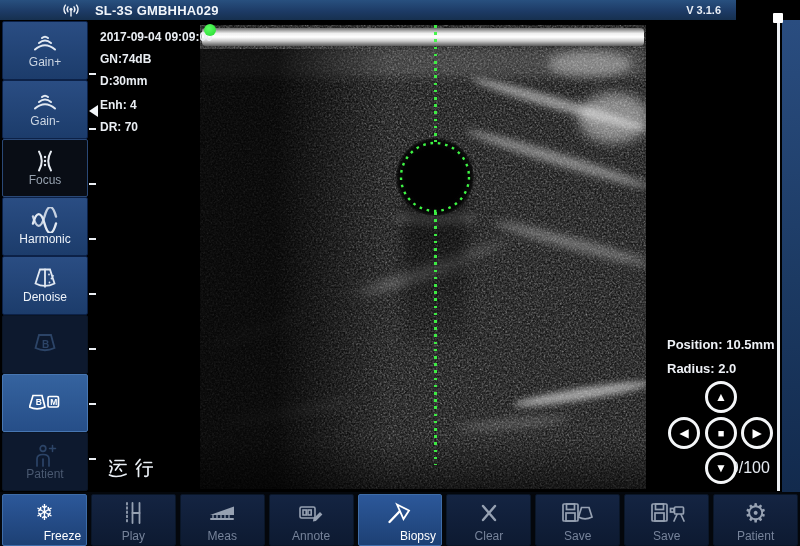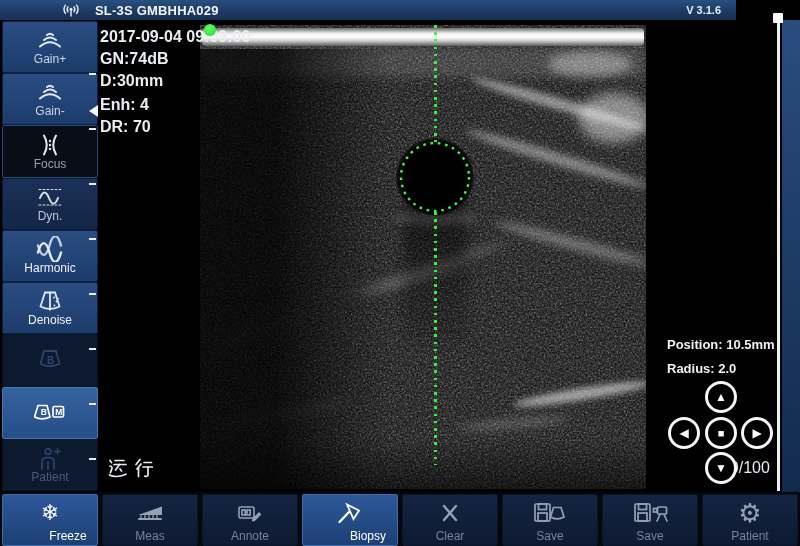--- a/index.html
+++ b/index.html
@@ -8,21 +8,21 @@
   .abs{position:absolute;}
 
   
   .topbar{left:0;top:0;width:736px;height:20px;
     background:linear-gradient(180deg,#28507f 0%,#1d3b66 55%,#16304f 100%);}
   .sig-icon{left:62px;top:3px;}
   .tb-title{left:95px;top:3px;font-size:13px;font-weight:bold;color:#f1f5fa;letter-spacing:.2px;}
   .tb-version{right:15px;top:4px;font-size:11px;font-weight:bold;color:#e8eef6;}
 
   
-  .sidebar{left:2px;top:21px;width:96px;height:470px;display:flex;flex-direction:column;}
+  .sidebar{left:2px;top:21px;width:86px;height:470px;display:flex;flex-direction:column;}
   .sbtn{flex:1;border-radius:2px;display:flex;flex-direction:column;align-items:center;
         justify-content:center;gap:0;box-sizing:border-box;}
   .sbtn .slbl{font-size:12px;line-height:13px;}
   .st-normal{background:linear-gradient(180deg,#2a4d83 0%,#1c3c6b 100%);border:1px solid #0c2147;color:#e2e9f2;}
   .st-normal .slbl{color:#ccd6e3;}
   .st-bright .slbl{color:#eef3f9;}
   .st-pressed{background:#090d15;border:1px solid #2a4876;color:#e6ebf2;}
   .st-pressed .slbl{color:#96a1ae;}
   .st-dark{background:linear-gradient(180deg,#1a3158 0%,#132646 100%);border:1px solid #0a1c3a;color:#dbe3ee;}
   .st-dark .slbl{color:#bcc7d5;}
@@ -75,21 +75,21 @@
     background:radial-gradient(circle,#010101 0 52%,rgba(1,1,1,.85) 66%,rgba(0,0,0,0) 75%);}
   .lesion-shadow{left:203px;top:176px;width:64px;height:140px;filter:blur(7px);
     background:linear-gradient(180deg,rgba(0,0,0,.55),rgba(0,0,0,.12));}
   .g-top{left:234px;top:0;width:3px;height:117px;
     background:repeating-linear-gradient(180deg,rgba(62,245,68,.95) 0 2.6px,transparent 2.6px 7.2px);}
   .g-bottom{left:234px;top:187px;width:3px;height:253px;
     background:repeating-linear-gradient(180deg,rgba(62,245,68,.95) 0 2.6px,transparent 2.6px 7.2px);}
   .g-circle{left:197px;top:114px;}
 
   
-  .us-info{left:100px;top:26px;color:#eaeef3;font-size:16px;font-weight:bold;}
+  .us-info{left:100px;top:26px;color:#eaeef3;font-size:12px;font-weight:bold;}
   .us-info div{height:22px;line-height:22px;}
   .info-gap{margin-top:2px;}
   .freeze-dot{left:204px;top:24px;width:12px;height:12px;border-radius:50%;
     background:radial-gradient(circle at 40% 35%,#5cff63,#22d72e);}
   .status-run{left:107px;top:457px;display:flex;gap:6px;}
   .biopsy-info{color:#eef1f6;font-size:13px;font-weight:bold;}
   .bp-pos{left:667px;top:337px;}
   .bp-rad{left:667px;top:361px;}
   .dpad-btn{width:32px;height:32px;border-radius:50%;border:3px solid #f4f6f8;background:#000;
     box-sizing:border-box;display:flex;align-items:center;justify-content:center;
@@ -149,30 +149,20 @@
     <span>
       <svg class="icon" width="30" height="26" viewBox="0 0 30 26" fill="none" stroke="currentColor" stroke-width="2" stroke-linecap="round">
         <path d="M9,3.5 Q14.5,13 9,22.5"></path>
           <path d="M21,3.5 Q15.5,13 21,22.5"></path>
         <circle cx="15" cy="9" r="1.2" fill="currentColor" stroke="none"></circle>
         <circle cx="15" cy="13" r="1.2" fill="currentColor" stroke="none"></circle>
         <circle cx="15" cy="17" r="1.2" fill="currentColor" stroke="none"></circle>
       </svg>
     </span>
     <span class="slbl">Focus</span>
-  </div>
-  <div class="sbtn st-dark">
-    <span>
-      <svg class="icon" width="30" height="26" viewBox="0 0 30 26" fill="none" stroke="currentColor" stroke-linecap="round">
-        <path d="M4,5.5 h22" stroke-width="1.2" stroke-dasharray="1.8 2.2"></path>
-        <path d="M5,14 c3,-7.5 6,-7.5 9,0 c3,7.5 6,7.5 9,0" stroke-width="2"></path>
-        <path d="M4,21 h22" stroke-width="1.2" stroke-dasharray="1.8 2.2"></path>
-      </svg>
-    </span>
-    <span class="slbl">Dyn.</span>
   </div>
   <div class="sbtn st-normal st-bright">
     <span>
       <svg class="icon" width="32" height="26" viewBox="0 0 32 26" fill="none" stroke="currentColor" stroke-width="2.4" stroke-linecap="round">
         <path d="M4,16.5 c3.5,-12.5 8,-12.5 11.5,0 c3.5,12.5 8,12.5 11.5,0"></path>
         <path d="M4,9.5 c3.5,12.5 8,12.5 11.5,0 c3.5,-12.5 8,-12.5 11.5,0" opacity="0.85"></path>
       </svg>
     </span>
     <span class="slbl">Harmonic</span>
   </div>
@@ -325,20 +315,31 @@
 <div class="abs scroll-handle"></div>
 <div class="abs right-strip"></div>
 
 <div class="abs bottombar">
   <div class="bbtn bb-active">
     <span class="bico glyph">❄</span>
     <span class="blbl">Freeze</span>
   </div>
   <div class="bbtn bb-dim">
     <span class="bico">
+      <svg class="icon" width="30" height="24" viewBox="0 0 30 24" fill="none" stroke="currentColor" stroke-width="1.8" stroke-linecap="round">
+        <line x1="9" y1="2" x2="9" y2="22" stroke-dasharray="1.6 2.6"></line>
+        <line x1="14.5" y1="2" x2="14.5" y2="22"></line>
+          <line x1="21.5" y1="2" x2="21.5" y2="22"></line>
+        <line x1="14.5" y1="12" x2="21.5" y2="12"></line>
+      </svg>
+    </span>
+    <span class="blbl">Play</span>
+  </div>
+  <div class="bbtn bb-dim">
+    <span class="bico">
       <svg class="icon" width="30" height="22" viewBox="0 0 30 22" fill="none" stroke="currentColor" stroke-linecap="round">
         <path d="M3,13 L27,4.5 L27,13 Z" fill="currentColor" stroke="none"></path>
         <path d="M4,17 h22" stroke-width="2"></path>
         <path d="M6,16 v-2.6 M10,16 v-2.6 M14,16 v-2.6 M18,16 v-2.6 M22,16 v-2.6" stroke-width="1.3"></path>
       </svg>
     </span>
     <span class="blbl">Meas</span>
   </div>
   <div class="bbtn bb-dim">
     <span class="bico">

